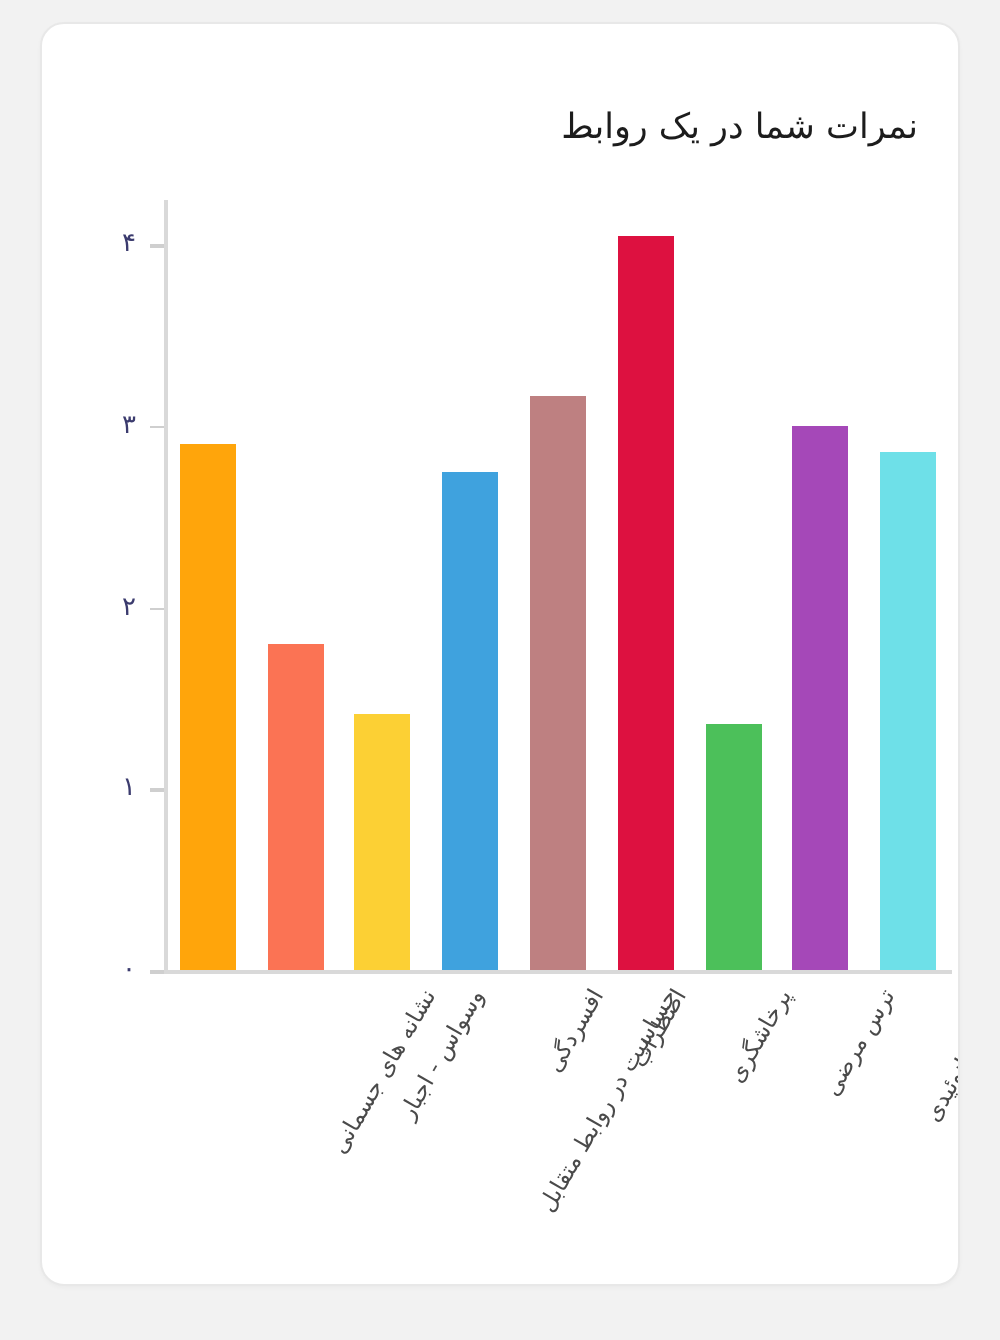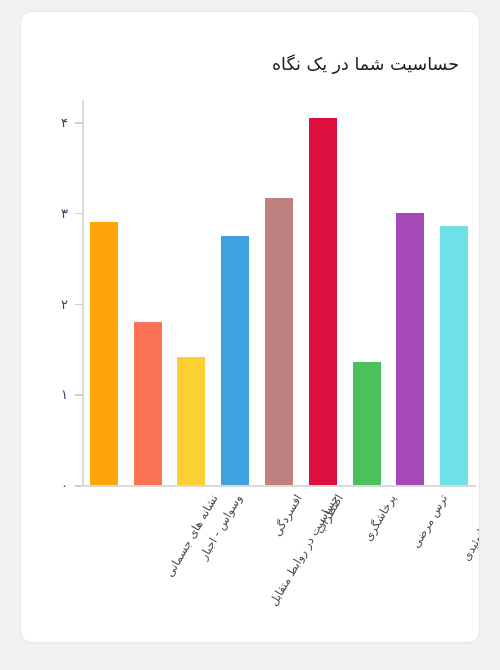--- a/index.html
+++ b/index.html
@@ -101,21 +101,21 @@
     left: 0;
     width: 500px;
     height: 200px;
   }
 </style>
 </head>
 <body>
 
 <div class="card">
 
-  <div class="chart-title">حساسیت شما در یک نگاه</div>
+  <div class="chart-title">نمرات شما در یک روابط</div>
 
   <div class="plot">
     <div class="axis-line y-axis"></div>
     <div class="axis-line x-axis"></div>
 
     <div id="y-ticks">
         <div class="tick-mark" style="left: 54px; top: 473px;"></div>
         <div class="tick-label" style="left: 25px; top: 473px;">۰</div>
         <div class="tick-mark" style="left: 54px; top: 382.25px;"></div>
         <div class="tick-label" style="left: 25px; top: 382.25px;">۱</div>

